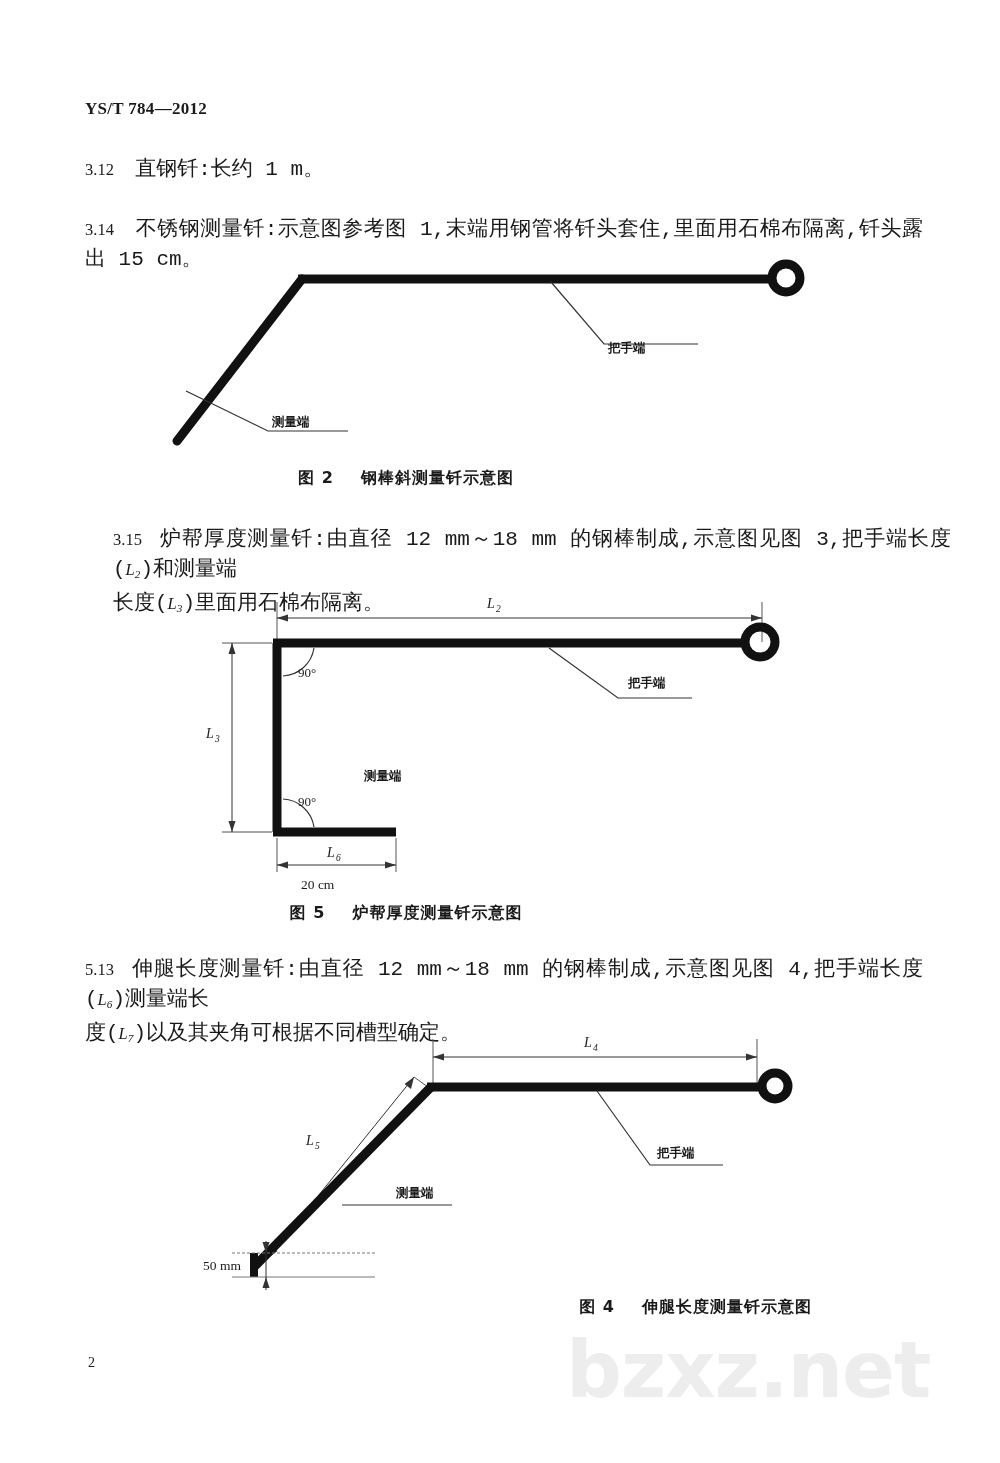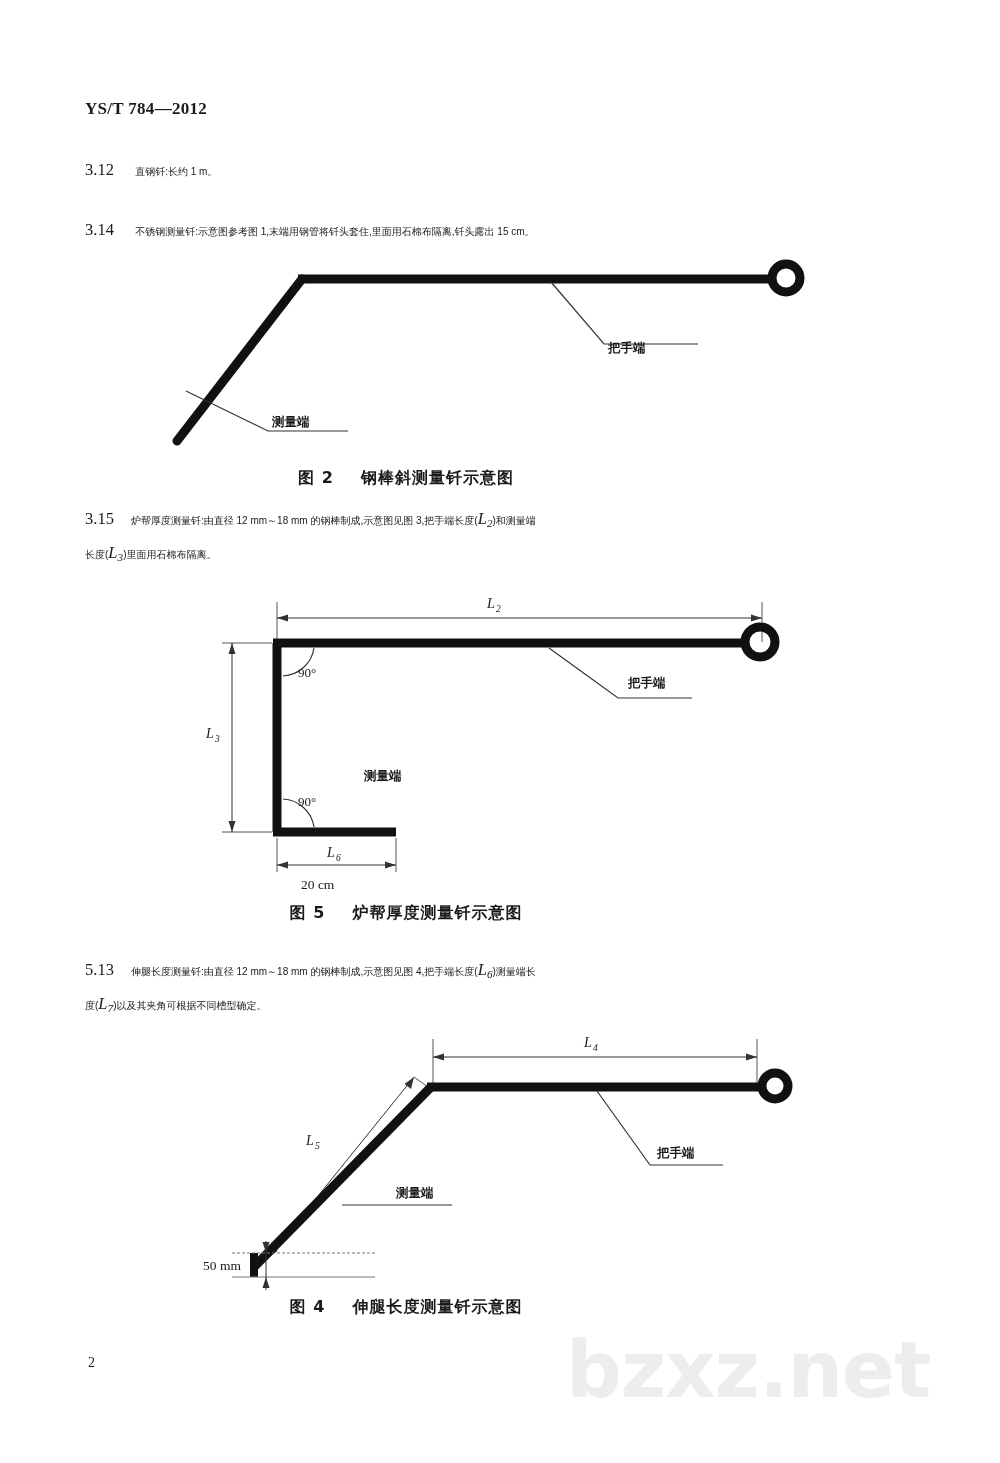--- a/index.html
+++ b/index.html
@@ -41,27 +41,27 @@
     font-size: 16.5px;
     line-height: 30px;
     text-align: justify;
   }
   .clause .num {
     display: inline-block;
     min-width: 46px;
     font-family: "Liberation Serif", serif;
   }
   .clause .body-txt {
-    font-family: Liberation Sans, sans-serif;
-    font-size: 10px;
+    font-family: Liberation Mono, monospace;
+    font-size: 21px;
   }
   .c312 { top: 155px; }
   .c313 { top: 185px; }
   .c314 { top: 215px; }
-  .c315 { top: 504px; }
+  .c315 { top: 525px; margin-left: 28px; }
   .c316 { top: 955px; }
   .indent-cont {
     display: block;
     text-indent: 0;
   }
   sub { font-size: 0.68em; vertical-align: -0.28em; }
   .it { font-style: italic; font-family: "Liberation Serif", serif; }
 
   
   .fig-caption {
@@ -69,21 +69,21 @@
     width: 812px;
     left: 0;
     text-align: center;
     font-size: 16px;
     font-weight: bold;
     font-family: "DejaVu Sans", "Liberation Sans", sans-serif;
     letter-spacing: 1px;
   }
   .cap2 { top: 468px; }
   .cap3 { top: 903px; }
-  .cap4 { top: 1297px; }
+  .cap4 { top: 1297px; text-align: right; }
   .cap-sp { display: inline-block; width: 14px; }
 
   
   .figure {
     position: absolute;
   }
   .fig2 { left: 0px; top: 245px; width: 1000px; height: 215px; }
   .fig3 { left: 0px; top: 580px; width: 1000px; height: 315px; }
   .fig4 { left: 0px; top: 1015px; width: 1000px; height: 275px; }
   .figure svg { display: block; }

